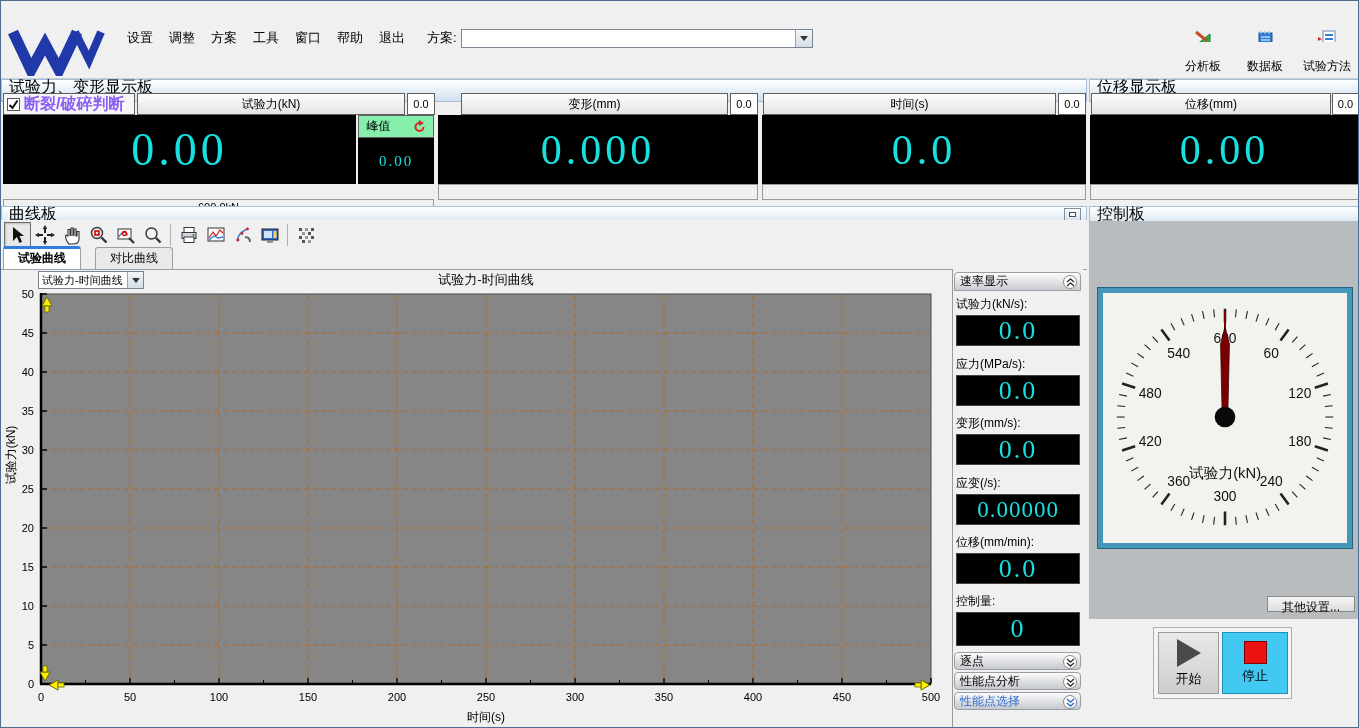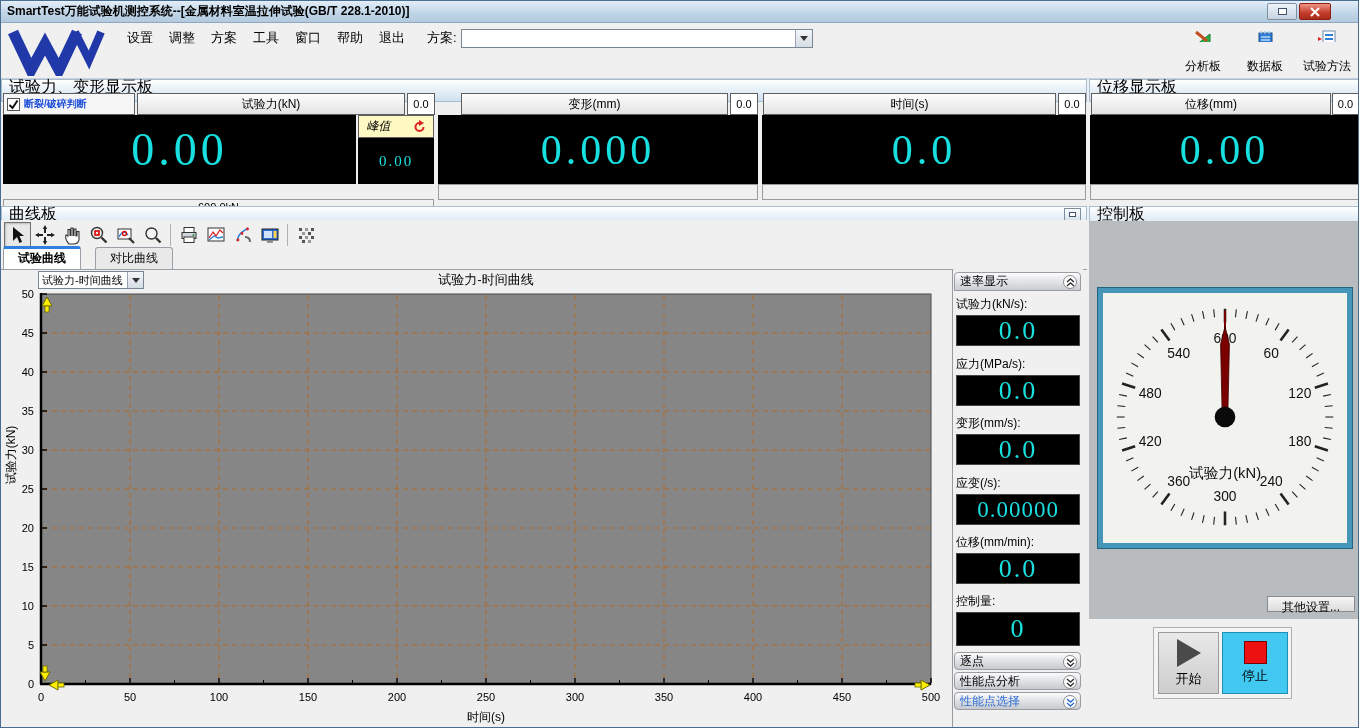--- a/index.html
+++ b/index.html
@@ -36,22 +36,22 @@
   
   .lcd{position:absolute;background:#000;color:#19e0e0;font-family:"Liberation Serif","DejaVu Serif",serif;
        display:flex;align-items:center;justify-content:center;letter-spacing:4px;}
   .hdrbar{position:absolute;height:22px;background:linear-gradient(#fdfdfd,#e3e3e3);border:1px solid #5f5f5f;
        font-size:12px;text-align:center;line-height:20px;}
   .cornerbox{position:absolute;height:22px;width:28px;background:#fff;border:1px solid #5f5f5f;
        font-size:11px;text-align:center;line-height:20px;}
   .footerbar{position:absolute;height:16px;background:#f0f0f0;border:1px solid #9a9a9a;font-size:11px;text-align:center;line-height:14px;}
   .chkcell{position:absolute;height:22px;background:#f6f6f6;border:1px solid #5f5f5f;display:flex;align-items:center;gap:4px;padding-left:3px;}
   .chkbox{width:13px;height:13px;background:#fff;border:1px solid #555;display:flex;align-items:center;justify-content:center;}
-  .chklabel{font-size:10px;font-weight:bold;color:#1d4ed8;}
-  .peakhdr{position:absolute;background:#fef9c3;border:1px solid #5f5f5f;display:flex;align-items:center;justify-content:center;gap:22px;font-size:12px;font-style:italic;}
+  .chklabel{font-size:16px;font-weight:bold;color:#8b5cf6;}
+  .peakhdr{position:absolute;background:#86efac;border:1px solid #5f5f5f;display:flex;align-items:center;justify-content:center;gap:22px;font-size:12px;}
   
   .toolbar{position:absolute;left:0;top:219px;width:1086px;height:29px;background:#f0f0f0;display:flex;align-items:center;padding-left:3px;}
   .tbtn{width:27px;height:25px;display:flex;align-items:center;justify-content:center;border:1px solid transparent;}
   .tbtn.sel{border:1px solid #707070;background:#e8e8e8;box-shadow:inset 1px 1px 2px #bbb;}
   .tsep{width:1px;height:22px;background:#b0b0b0;margin:0 4px;}
   .tabrow{position:absolute;left:2px;top:248px;height:20px;display:flex;align-items:flex-end;font-size:12px;}
   .tab{padding:2px 14px 2px;border:1px solid #9aa0a8;border-bottom:none;background:#e9e9e9;margin-right:14px;border-radius:3px 3px 0 0;}
   .tab.active{background:#fff;border-top:3px solid #2f7fe0;padding-top:1px;font-weight:bold;}
   .curve-content{position:absolute;left:0;top:268px;width:1086px;height:460px;background:#f0f0f0;border-top:1px solid #9aa0a8;}
   .dropdown{position:absolute;left:37px;top:270px;width:106px;height:18px;background:#fff;border:1px solid #7a8594;font-size:11px;line-height:16px;padding-left:3px;}
@@ -81,31 +81,20 @@
   .stop-sq{width:23px;height:23px;background:#ee1111;border:1px solid #7a0000;}
   .mini-restore{position:absolute;right:5px;top:1px;width:17px;height:13px;background:linear-gradient(#fafcfe,#d8e2ec);
     border:1px solid #7e8fa0;display:flex;align-items:center;justify-content:center;}
   .mini-restore span{width:7px;height:5px;border:1px solid #42506b;background:#fff;display:block;}
 </style>
 </head>
 <body>
 
 <div id="app">
 
-  <div class="titlebar">
-    <div class="titletext">SmartTest万能试验机测控系统--[金属材料室温拉伸试验(GB/T 228.1-2010)]</div>
-    <div class="winbtn btn-restore">
-        <span class="restore-glyph"></span>
-      </div>
-    <div class="winbtn btn-close">
-      <svg width="10" height="10">
-          <path d="M1 1 L9 9 M9 1 L1 9" stroke="#fff" stroke-width="2"></path>
-        </svg>
-    </div>
-  </div>
 
   <div class="header">
     <svg class="logo" viewBox="0 0 110 50">
       <path d="M8 6 L26 44 L40 18 L54 44 L72 6" fill="none" stroke="#2038a8" stroke-width="11" stroke-linejoin="miter"></path>
       <path d="M70 6 L84 34 L96 6" fill="none" stroke="#2038a8" stroke-width="8"></path>
     </svg>
     <div class="menubar">
       <span class="menu-item">设置</span>
       <span class="menu-item">调整</span>
       <span class="menu-item">方案</span>

